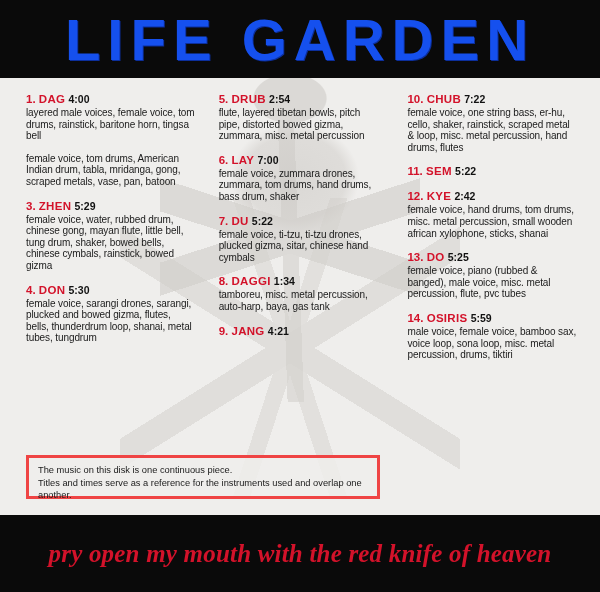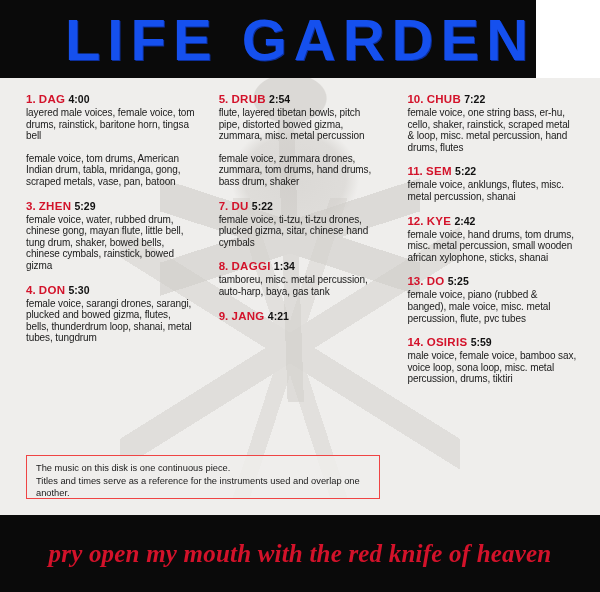--- a/index.html
+++ b/index.html
@@ -13,21 +13,21 @@
     position: relative;
     width: 600px; height: 592px;
     background: #ffffff;
     overflow: hidden;
   }
 
   
   .banner {
     position: absolute;
     left: 0; top: 0;
-    width: 536px; height: 78px;
+    width: 600px; height: 78px;
     background: #0a0a0a;
     overflow: hidden;
   }
   .banner-title {
     position: absolute;
     left: 0; top: 0;
     width: 600px; height: 78px;
     display: flex;
     align-items: center;
     justify-content: center;
@@ -110,21 +110,21 @@
     color: #1a1a1a;
     margin-top: 1px;
     letter-spacing: -0.1px;
   }
 
   
   .note-box {
     position: absolute;
     left: 26px; top: 377px;
     width: 354px; height: 44px;
-    border: 1px solid #ef4444;
+    border: 3px solid #ef4444;
     background: rgba(239,238,236,0.82);
     padding: 6px 9px;
     z-index: 3;
   }
   .note-line {
     font-size: 9.3px;
     line-height: 12.5px;
     color: #1a1a1a;
   }
 
@@ -201,20 +201,25 @@
       <div class="col col-2">
         <div class="track">
           <div class="track-head">
             <span class="tnum">5.</span>
             <span class="tname">DRUB</span>
             <span class="ttime">2:54</span>
           </div>
           <div class="track-desc">flute, layered tibetan bowls, pitch pipe, distorted bowed gizma, zummara, misc. metal percussion</div>
         </div>
         <div class="track">
+          <div class="track-head">
+            <span class="tnum">6.</span>
+            <span class="tname">LAY</span>
+            <span class="ttime">7:00</span>
+          </div>
           <div class="track-desc">female voice, zummara drones, zummara, tom drums, hand drums, bass drum, shaker</div>
         </div>
         <div class="track">
           <div class="track-head">
             <span class="tnum">7.</span>
             <span class="tname">DU</span>
             <span class="ttime">5:22</span>
           </div>
           <div class="track-desc">female voice, ti-tzu, ti-tzu drones, plucked gizma, sitar, chinese hand cymbals</div>
         </div>
@@ -243,21 +248,20 @@
             <span class="ttime">7:22</span>
           </div>
           <div class="track-desc">female voice, one string bass, er-hu, cello, shaker, rainstick, scraped metal &amp; loop, misc. metal percussion, hand drums, flutes</div>
         </div>
         <div class="track">
           <div class="track-head">
             <span class="tnum">11.</span>
             <span class="tname">SEM</span>
             <span class="ttime">5:22</span>
           </div>
-          <div class="track-desc">female voice, anklungs, flutes, misc. metal percussion, shanai</div>
         </div>
         <div class="track">
           <div class="track-head">
             <span class="tnum">12.</span>
             <span class="tname">KYE</span>
             <span class="ttime">2:42</span>
           </div>
           <div class="track-desc">female voice, hand drums, tom drums, misc. metal percussion, small wooden african xylophone, sticks, shanai</div>
         </div>
         <div class="track">

